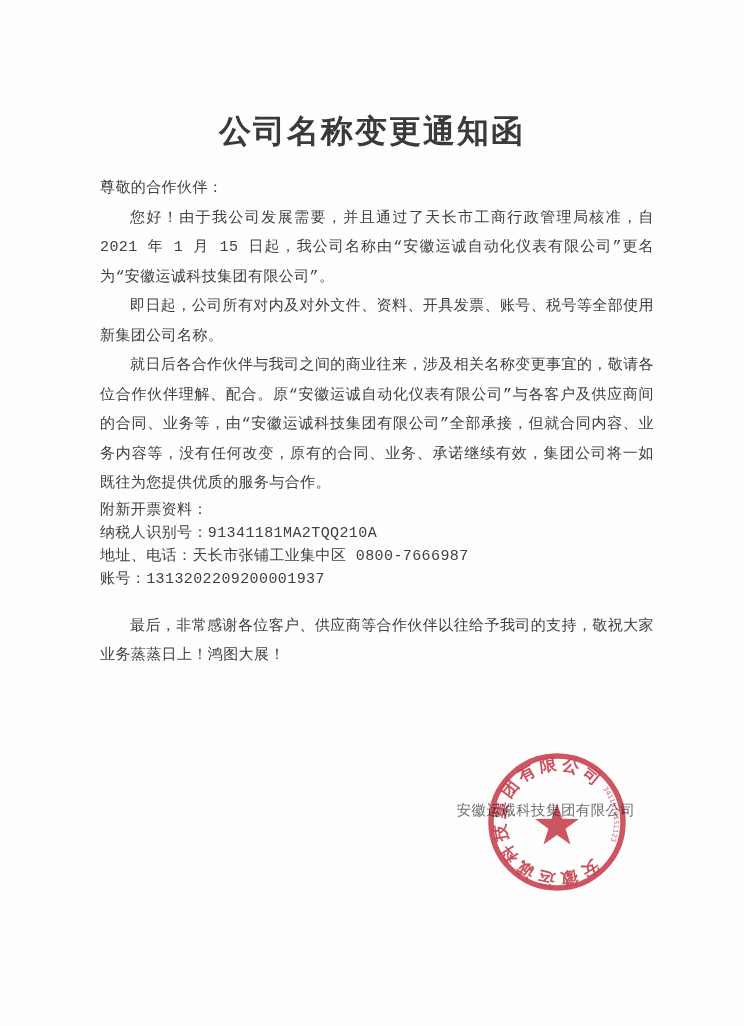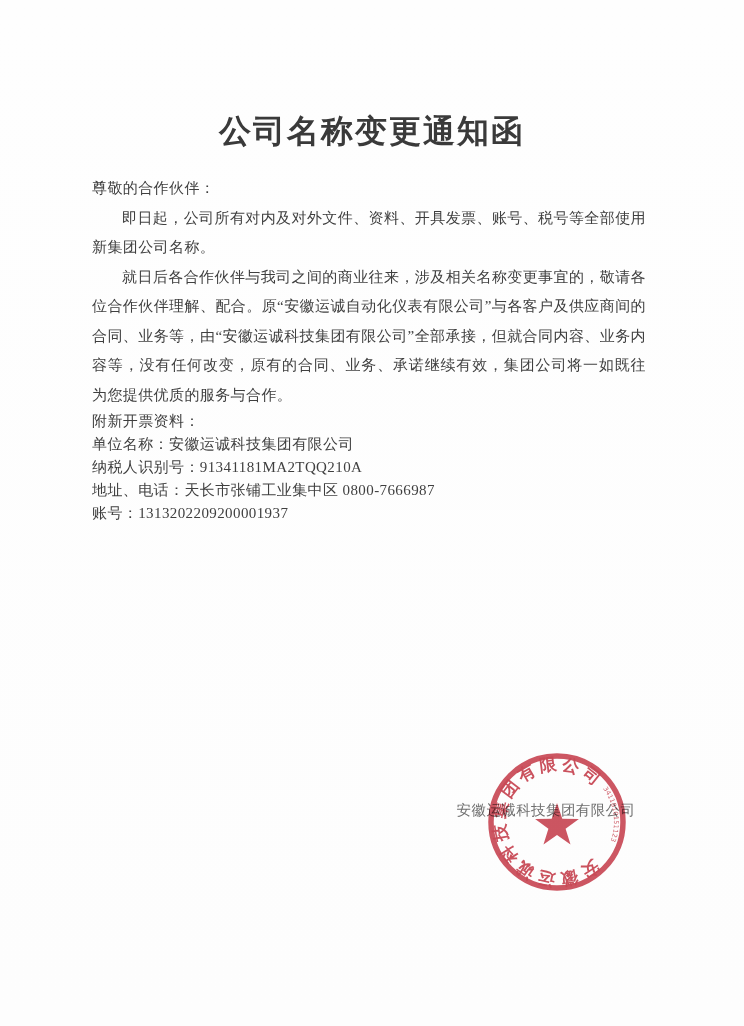--- a/index.html
+++ b/index.html
@@ -21,28 +21,29 @@
     left: 0;
     width: 100%;
     text-align: center;
     font-size: 32px;
     font-weight: bold;
     letter-spacing: 2px;
     color: #3a3a3a;
   }
   .body-text {
     position: absolute;
-    left: 92px;
+    left: 100px;
     top: 174px;
     width: 554px;
     font-size: 15px;
     line-height: 29.5px;
     letter-spacing: 0.4px;
     color: #3f3f3f;
     text-align: justify;
+    font-family: Liberation Mono, monospace;
   }
   .salutation { margin: 0; }
   .para { text-indent: 2em; margin: 0; }
   .invoice-block {
     line-height: 23px;
   }
   .invoice-heading { margin: 0; }
   .invoice-row { white-space: nowrap; }
   .closing-para {
     margin-top: 21px;
@@ -85,31 +86,32 @@
 </style>
 </head>
 <body>
 
 <div class="page">
 
   <h1 class="doc-title">公司名称变更通知函</h1>
 
   <div class="body-text">
     <p class="salutation">尊敬的合作伙伴：</p>
+    <p class="para">您好！由于我公司发展需要，并且通过了天长市工商行政管理局核准，自 2021 年 1 月 15 日起，我公司名称由“安徽运诚自动化仪表有限公司”更名为“安徽运诚科技集团有限公司”。</p>
     <p class="para">即日起，公司所有对内及对外文件、资料、开具发票、账号、税号等全部使用新集团公司名称。</p>
     <p class="para">就日后各合作伙伴与我司之间的商业往来，涉及相关名称变更事宜的，敬请各位合作伙伴理解、配合。原“安徽运诚自动化仪表有限公司”与各客户及供应商间的合同、业务等，由“安徽运诚科技集团有限公司”全部承接，但就合同内容、业务内容等，没有任何改变，原有的合同、业务、承诺继续有效，集团公司将一如既往为您提供优质的服务与合作。</p>
 
     <div class="invoice-block">
       <p class="invoice-heading">附新开票资料：</p>
-      <p class="invoice-row"><span>单位名称：</span><span>安徽运诚科技集团有限公司</span></p>
       <p class="invoice-row"><span>纳税人识别号：</span><span>91341181MA2TQQ210A</span></p>
       <p class="invoice-row"><span>地址、电话：</span><span>天长市张铺工业集中区 0800-7666987</span></p>
       <p class="invoice-row"><span>账号：</span><span>1313202209200001937</span></p>
     </div>
 
+    <p class="closing-para">最后，非常感谢各位客户、供应商等合作伙伴以往给予我司的支持，敬祝大家业务蒸蒸日上！鸿图大展！</p>
   </div>
 
   <div class="signature">
     <div>安徽运诚科技集团有限公司</div>
   </div>
 
   <svg class="stamp" viewBox="0 0 148 154" xmlns="http://www.w3.org/2000/svg">
     <defs>
       <path id="ringPath" d="M 110.8 112.8 A 52 52 0 1 1 37.2 39.2 A 52 52 0 1 1 110.8 112.8" fill="none"></path>
       <path id="serialPath" d="M 120.1 42.5 A 57 57 0 0 1 127.6 95.5" fill="none"></path>

